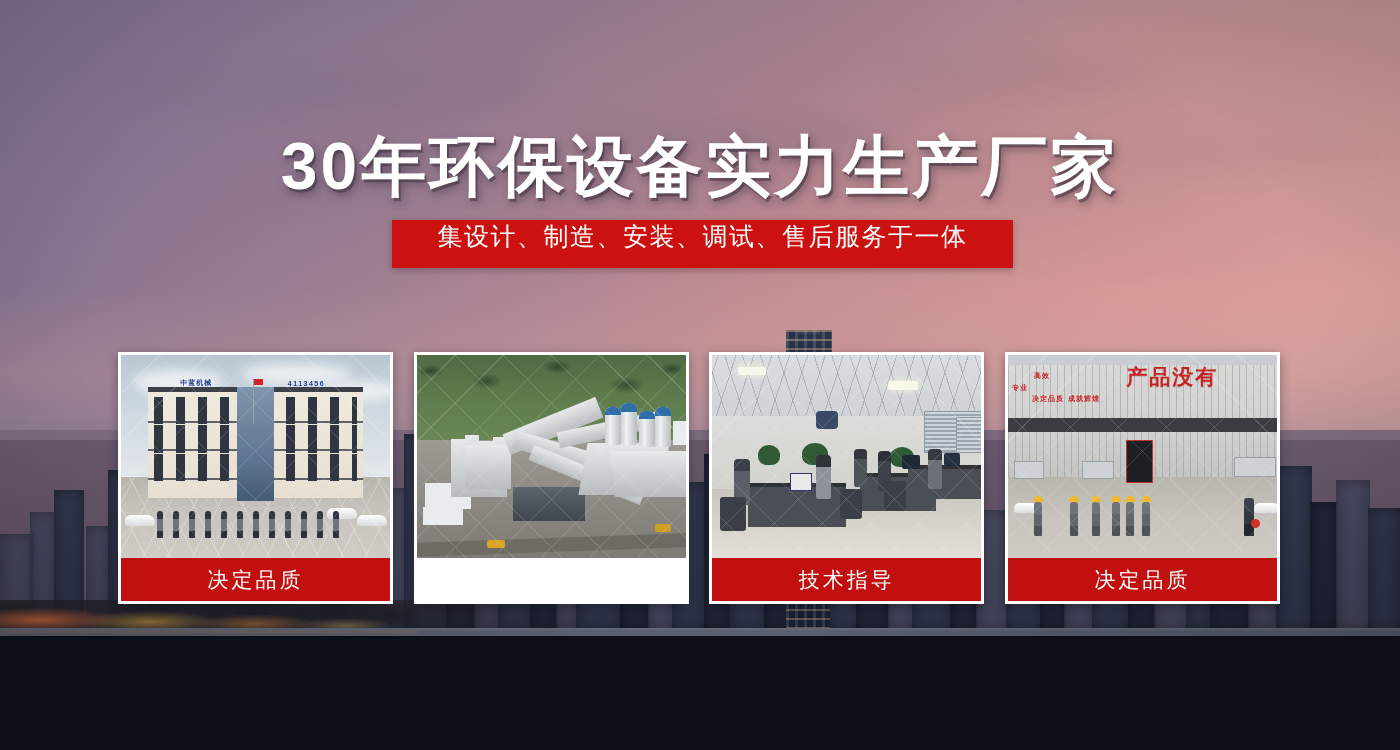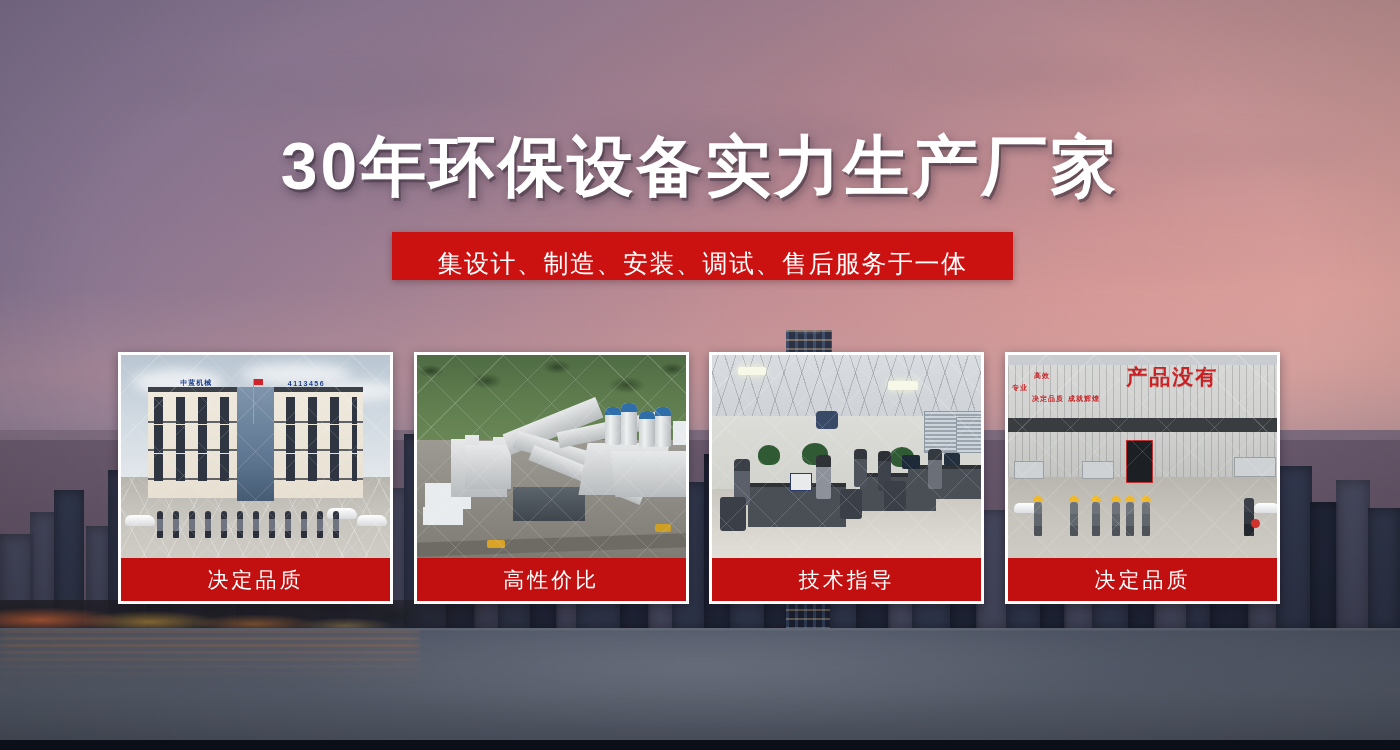--- a/index.html
+++ b/index.html
@@ -3,21 +3,21 @@
 <meta charset="utf-8">
 <style>
   html, body {
     margin: 0;
     padding: 0;
     background: #0c0f18;
   }
   #stage {
     position: relative;
     width: 1400px;
-    height: 740px;
+    height: 636px;
     overflow: hidden;
     font-family: "Liberation Sans", "DejaVu Sans", sans-serif;
     background: #6b5a6e;
   }
 
   
   .bg-layer { position: absolute; left: 0; top: 0; width: 1400px; height: 750px; }
 
   
   .sky {
@@ -175,26 +175,26 @@
     line-height: 1;
     text-shadow:
       2px 3px 0 rgba(60,45,60,.50),
       3px 5px 10px rgba(40,30,45,.45);
     white-space: nowrap;
   }
 
   .subbanner {
     position: absolute;
     left: 392px;
-    top: 232px;
+    top: 220px;
     width: 621px;
     height: 48px;
     background: #cc1111;
     display: flex;
-    align-items: flex-end;
+    align-items: flex-start;
     justify-content: center;
     box-shadow: 0 2px 7px rgba(60,20,30,.35);
   }
   .subbanner-text {
     color: #ffffff;
     font-size: 25px;
     font-weight: normal;
     letter-spacing: 1.5px;
     white-space: nowrap;
   }
@@ -509,21 +509,20 @@
               <div class="cap"></div>
             </div>
           <div class="ph p2-silo" style="left:238px;top:52px;  width:16px; height:40px;">
               <div class="cap"></div>
             </div>
           <div class="ph p2-white" style="left:256px;top:66px;  width:18px; height:24px;"></div>
           <div class="ph p2-bar" style="left:196px;top:96px;  width:78px; height:46px; transform:skewX(6deg);"></div>
           <div class="ph" style="left:70px; bottom:10px; width:18px; height:8px; background:#d9a326; border-radius:2px;"></div>
           <div class="ph" style="left:238px;bottom:26px; width:16px; height:8px; background:#cf9f24; border-radius:2px;"></div>
         </div>
-        <div class="card-label">高性价比</div>
       </div>
 
       <div class="card">
         <div class="card-photo">
           <div class="ph p3-ceil"></div>
           <div class="ph p3-wall"></div>
           <div class="ph p3-floor"></div>
           <div class="ph p3-light" style="left:26px;  top:12px; width:28px; height:8px;"></div>
           <div class="ph p3-light" style="left:176px; top:26px; width:30px; height:9px;"></div>
           <div class="ph p3-blind" style="left:212px; top:56px; width:58px; height:40px;"></div>

